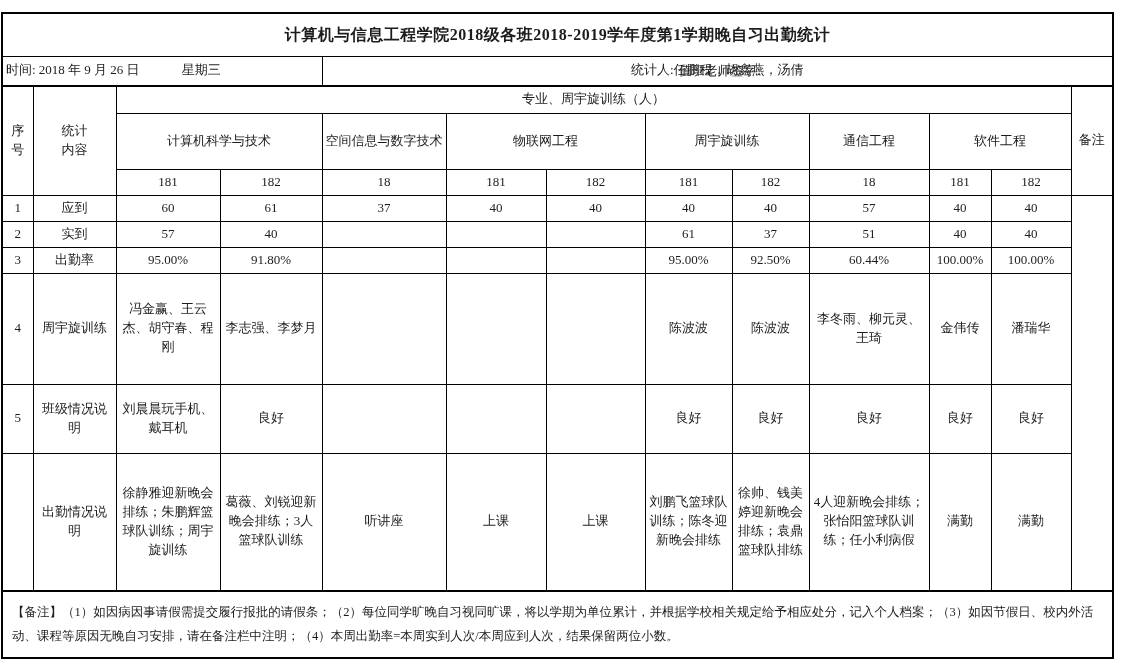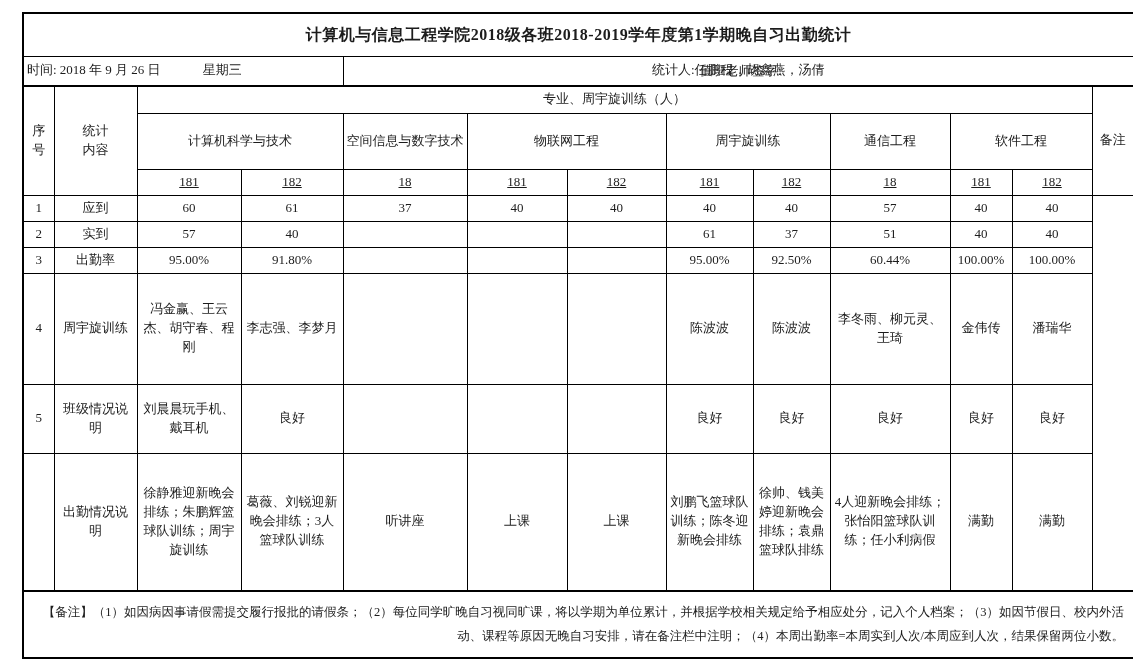--- a/index.html
+++ b/index.html
@@ -6,21 +6,21 @@
     margin: 0;
     padding: 0;
     background: #ffffff;
     font-family: "Liberation Serif", "DejaVu Serif", serif;
     color: #1c1c1c;
   }
   .page {
     width: 1133px;
     height: 660px;
     box-sizing: border-box;
-    padding: 12px 22px;
+    padding: 12px 1px;
     background: #ffffff;
   }
   table.sheet {
     border-collapse: collapse;
     table-layout: fixed;
     width: 1111px;
   }
   table.sheet td {
     border: 1px solid #000;
     text-align: center;
@@ -38,29 +38,29 @@
   tr.row-title td {
     font-size: 16px;
     font-weight: bold;
     letter-spacing: 0.5px;
   }
   tr.row-title { height: 43px; }
   tr.row-info { height: 30px; }
   tr.row-info td { border-bottom: 2px solid #000; }
   tr.row-h1 { height: 27px; }
   tr.row-h2 { height: 56px; }
-  tr.row-h3 { height: 26px; text-decoration: underline; }
+  tr.row-h3 { height: 26px; }
   tr.row-d1, tr.row-d2, tr.row-d3 { height: 26px; }
   tr.row-d4 { height: 111px; }
   tr.row-d5 { height: 69px; }
   tr.row-d6 { height: 138px; }
   tr.row-foot { height: 58px; }
   tr.row-foot td {
     border-top: 2px solid #000;
-    text-align: right;
+    text-align: left;
     vertical-align: top;
     font-size: 12.5px;
     line-height: 1.95;
     padding: 8px 9px;
   }
   td.info-cell {
     text-align: left;
     padding-left: 6px;
     position: relative;
   }

